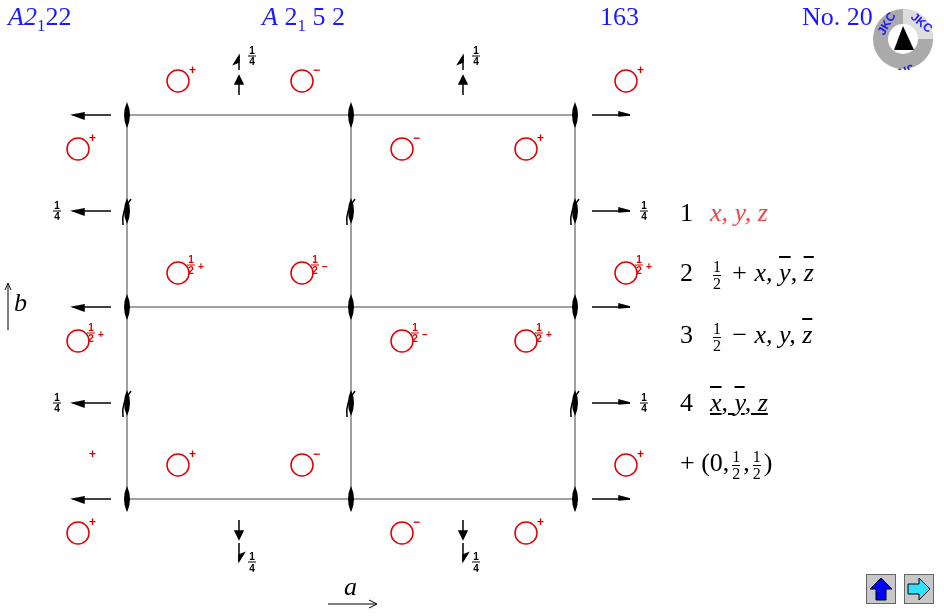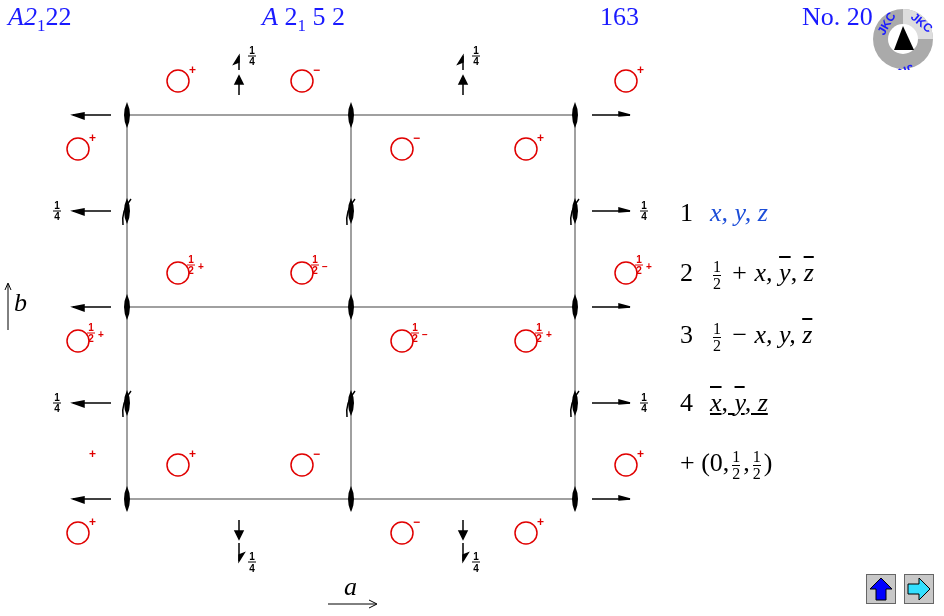--- a/index.html
+++ b/index.html
@@ -4,21 +4,21 @@
 <style>
   html, body { margin:0; padding:0; background:#fff; }
   body { width:944px; height:616px; position:relative; overflow:hidden; font-family:"Liberation Serif", serif; }
   .hdr { position:absolute; top:2px; font-size:26px; color:#1a1aff;text-align:center; }
   .hdr sub { font-size:17px; }
   .logo { position:absolute; left:872px; top:8px; width:62px; height:62px; }
   .diagram { position:absolute; left:0; top:0; }
   .ops { position:absolute; left:680px; top:0; font-size:26px; color:#000; }
   .op { position:absolute; white-space:nowrap; }
   .op .num { display:inline-block; width:30px; }
-  .blue { color:#1d4ed8; font-style:italic; }
+  .blue { color:#ef4444; font-style:italic; }
   .it { font-style:italic; }
   .bar { text-decoration:overline; }
   .frac { display:inline-block; vertical-align:middle; text-align:center; font-size:16px; line-height:16px; margin:0 3px; }
   .frac span { display:block; }
   .frac .n { border-bottom:1px solid #000; }
   .navbtn { position:absolute; top:574px; width:30px; height:30px; background:#c8c8c8; border:1px solid #666; box-sizing:border-box; cursor:pointer; }
   .axis-lbl { position:absolute; font-size:26px; font-style:italic; }
 </style>
 </head>
 <body>

